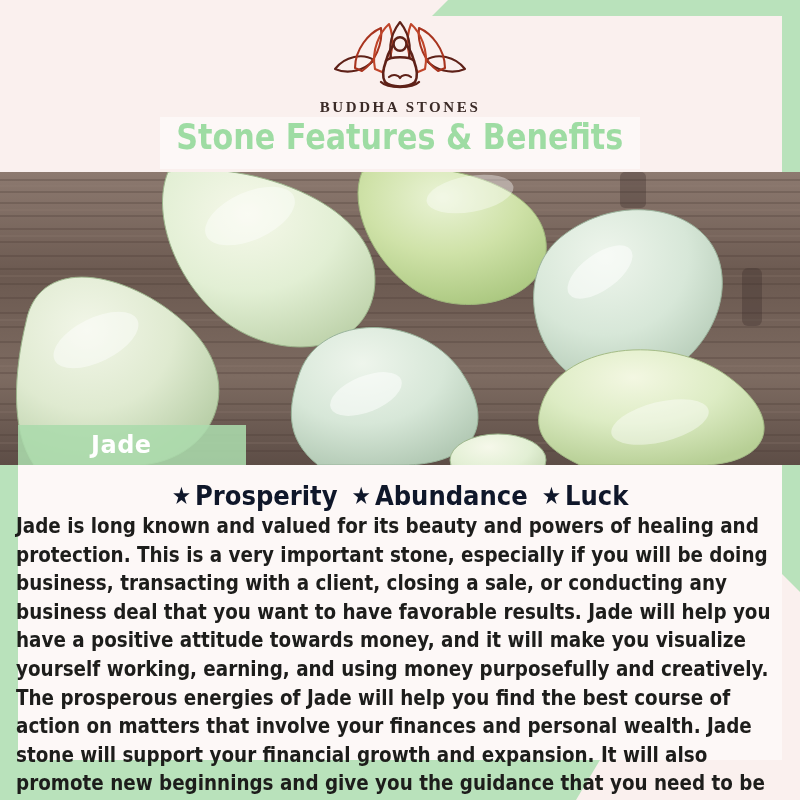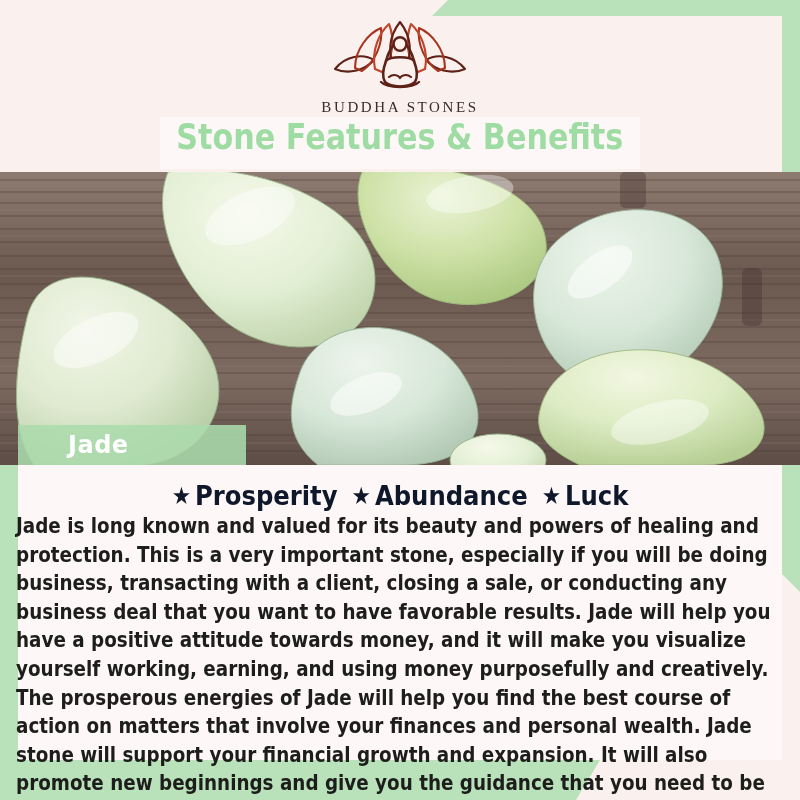--- a/index.html
+++ b/index.html
@@ -74,21 +74,21 @@
     align-items: center;
     justify-content: flex-start;
   }
   #logo-mark { display: block; }
   #logo-wordmark {
     margin-top: 3px;
     font-family: "Liberation Serif", serif;
     font-size: 15px;
     letter-spacing: 2.6px;
     color: #3b2b27;
-    font-weight: 400;
+    font-weight: 700;
   }
 
   
   #title-banner {
     position: absolute;
     top: 117px;
     left: 160px;
     width: 480px;
     height: 52px;
     background: #fdf8f7;
@@ -126,21 +126,21 @@
     top: 425px;
     left: 18px;
     width: 228px;
     height: 40px;
     background: rgba(171, 219, 172, 0.88);
     z-index: 4;
     display: flex;
     align-items: center;
   }
   #jade-label {
-    margin-left: 50px;
+    margin-left: 73px;
     color: #ffffff;
     font-family: "DejaVu Sans", sans-serif;
     font-weight: bold;
     font-size: 24px;
     letter-spacing: 0.5px;
     text-align: right;
   }
 
   
   #content {

